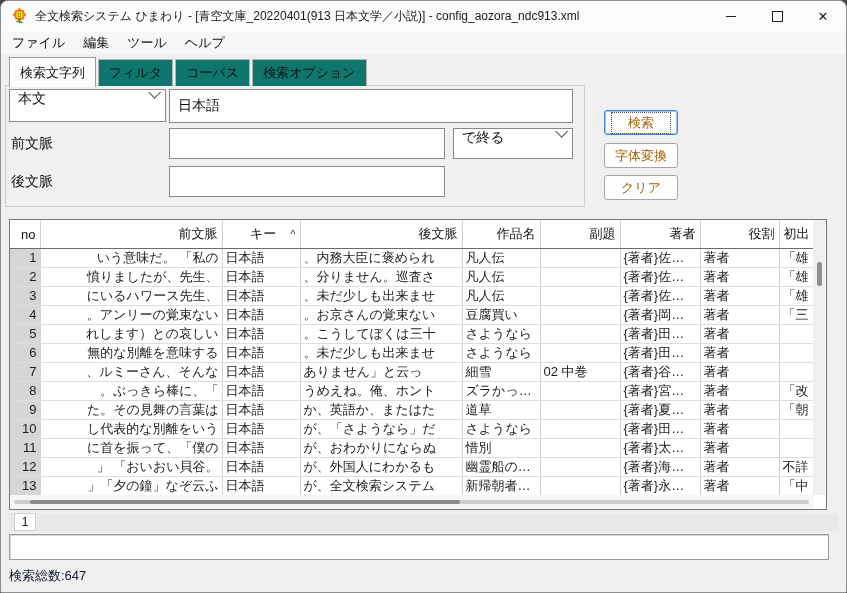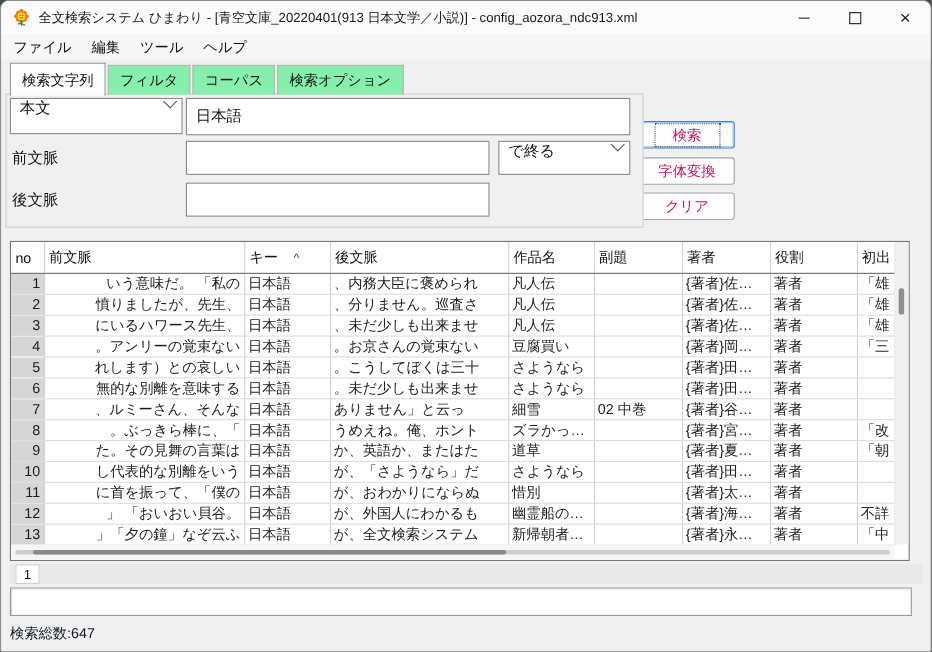--- a/index.html
+++ b/index.html
@@ -12,49 +12,49 @@
   .win-controls{position:absolute;right:0;top:0;height:30px;display:flex;}
   .win-btn{width:46px;height:30px;display:flex;align-items:center;justify-content:center;color:#222;font-size:12px;cursor:default;}
   .glyph-min{width:10px;height:1px;background:#222;display:inline-block;}
   .glyph-max{width:9px;height:9px;border:1px solid #222;display:inline-block;}
   .glyph-close{font-size:13px;line-height:1;}
   
   .menubar{position:absolute;top:30px;left:0;right:0;height:23px;background:#f7f7f7;display:flex;align-items:flex-end;padding-left:2px;}
   .menu-item{font-size:13px;color:#111;padding:2px 9px;}
   
   .tabstrip{position:absolute;top:58px;left:8px;height:27px;display:flex;align-items:flex-end;z-index:3;}
-  .tab{font-size:13px;color:#111;background:#86efac;border:1px solid #b4b4b4;border-bottom:none;
+  .tab{font-size:13px;color:#111;background:#0f766e;border:1px solid #b4b4b4;border-bottom:none;
        padding:4px 10px 5px 10px;margin-right:2px;height:17px;line-height:17px;}
   .tab.active{background:#fdfdfd;border-color:#9a9a9a;padding-top:6px;padding-bottom:6px;position:relative;top:1px;}
   .tabpanel{position:absolute;top:84px;left:4px;width:578px;height:120px;border:1px solid #cfcfcf;background:#f0f0f0;z-index:1;}
   
   .combo{position:absolute;background:#fff;border:1px solid #898989;box-sizing:border-box;display:flex;align-items:flex-start;
          font-size:14px;color:#111;padding:0 8px;z-index:4;}
   .combo .chev{margin-left:auto;width:8px;height:8px;border-right:1.4px solid #555;border-bottom:1.4px solid #555;
          transform:rotate(45deg) translateY(-3px);flex:0 0 auto;}
   .textbox{position:absolute;background:#fff;border:1px solid #898989;box-sizing:border-box;font-size:14px;color:#111;
          padding:0 8px;z-index:4;display:flex;align-items:center;}
   #combo-target{left:8px;top:88px;width:157px;height:33px;}
   #query-input{left:168px;top:88px;width:404px;height:34px;}
   .fieldlabel{position:absolute;left:10px;font-size:14px;color:#111;z-index:4;}
   #prev-label{top:134px;} #next-label{top:172px;}
   #prev-input{left:168px;top:127px;width:276px;height:31px;}
   #next-input{left:168px;top:165px;width:276px;height:31px;}
   #prev-mode{left:452px;top:127px;width:120px;height:31px;}
   #next-mode{left:452px;top:165px;width:120px;height:31px;}
-  .btn{position:absolute;left:580px;width:87px;height:25px;background:#fdfdfd;border:1px solid #a6a6a6;border-radius:3px;
-       font-size:13px;color:#be185d;display:flex;align-items:center;justify-content:center;box-sizing:border-box;}
+  .btn{position:absolute;left:603px;width:74px;height:25px;background:#fdfdfd;border:1px solid #a6a6a6;border-radius:3px;
+       font-size:13px;color:#a16207;display:flex;align-items:center;justify-content:center;box-sizing:border-box;}
   #btn-search{top:109px;border:1px solid #3a86d4;box-shadow:inset 0 0 0 1px #9cc7ef;}
   #btn-search .inner{border:1px dotted #555;padding:1px 16px;}
   #btn-glyph{top:142px;text-align:right;} #btn-clear{top:174px;}
   
   .tablewrap{position:absolute;left:8px;top:218px;width:818px;height:291px;border:1px solid #767676;
              box-sizing:border-box;background:#fff;overflow:hidden;}
   table.grid{border-collapse:collapse;table-layout:fixed;width:804px;}
-  table.grid th{background:#fff;font-weight:normal;font-size:13px;color:#111;text-align:left;height:28px;
+  table.grid th{background:#fff;font-weight:normal;font-size:13px;color:#111;text-align:right;height:28px;
              padding:0 4px;border-right:1px solid #d2d2d2;border-bottom:1px solid #6b6b6b;white-space:nowrap;overflow:hidden;}
   table.grid td{font-size:13px;color:#1c1c1c;height:18px;line-height:18px;padding:0 3px;white-space:nowrap;overflow:hidden;
              border-right:1px solid #d2d2d2;border-bottom:1px solid #ddd;}
   td.c-no{background:#d6d6d6;text-align:right;padding-right:6px;border-right:1px solid #949494;border-bottom:1px solid #c2c2c2;color:#222;}
   td.c-pre{text-align:right;}
   .sort-caret{font-size:11px;color:#333;margin-left:14px;}
   .vscroll{position:absolute;top:0;right:0;bottom:14px;width:13px;background:#f0f0f0;}
   .vthumb{position:absolute;left:4px;top:42px;width:5px;height:24px;background:#8f8f8f;border-radius:2px;}
   .hscroll{position:absolute;left:0;right:13px;bottom:0;height:14px;background:#f6f6f6;}
   .htrack{position:absolute;left:4px;right:4px;top:5px;height:4px;background:#cdcdcd;border-radius:2px;}

